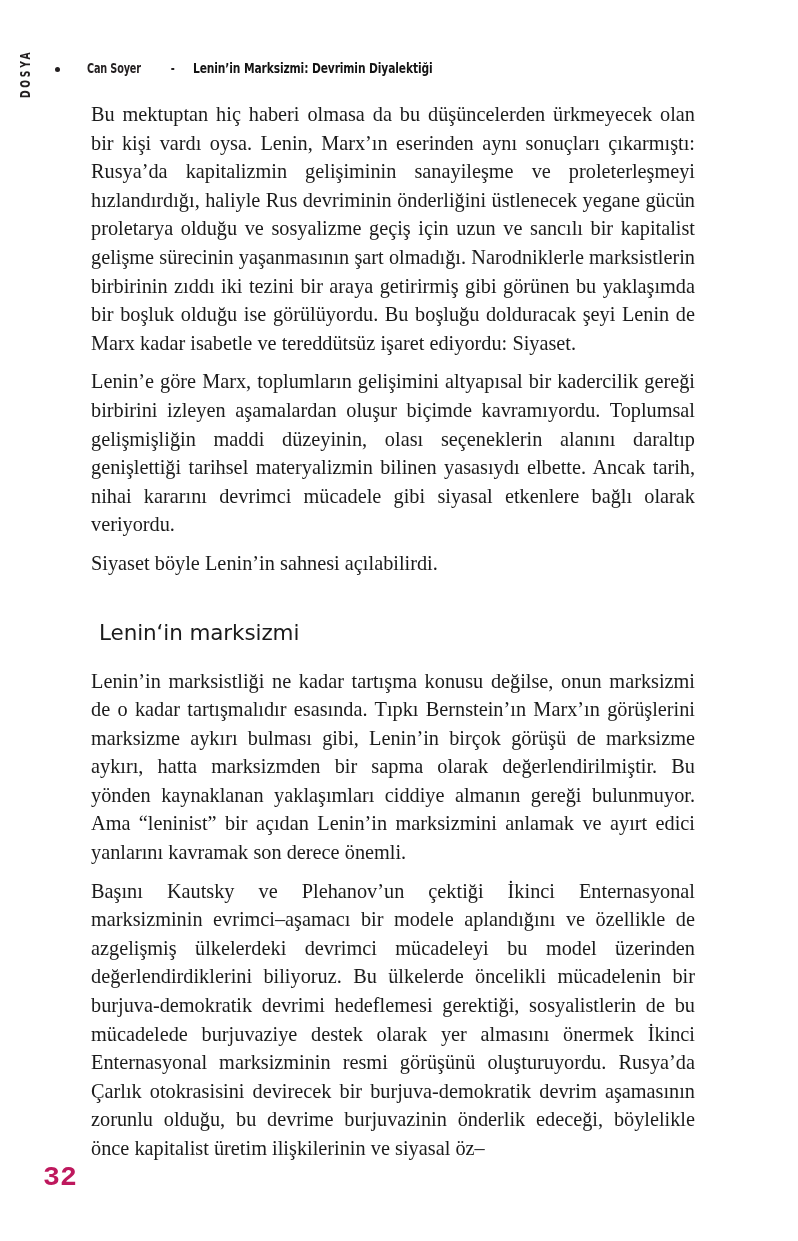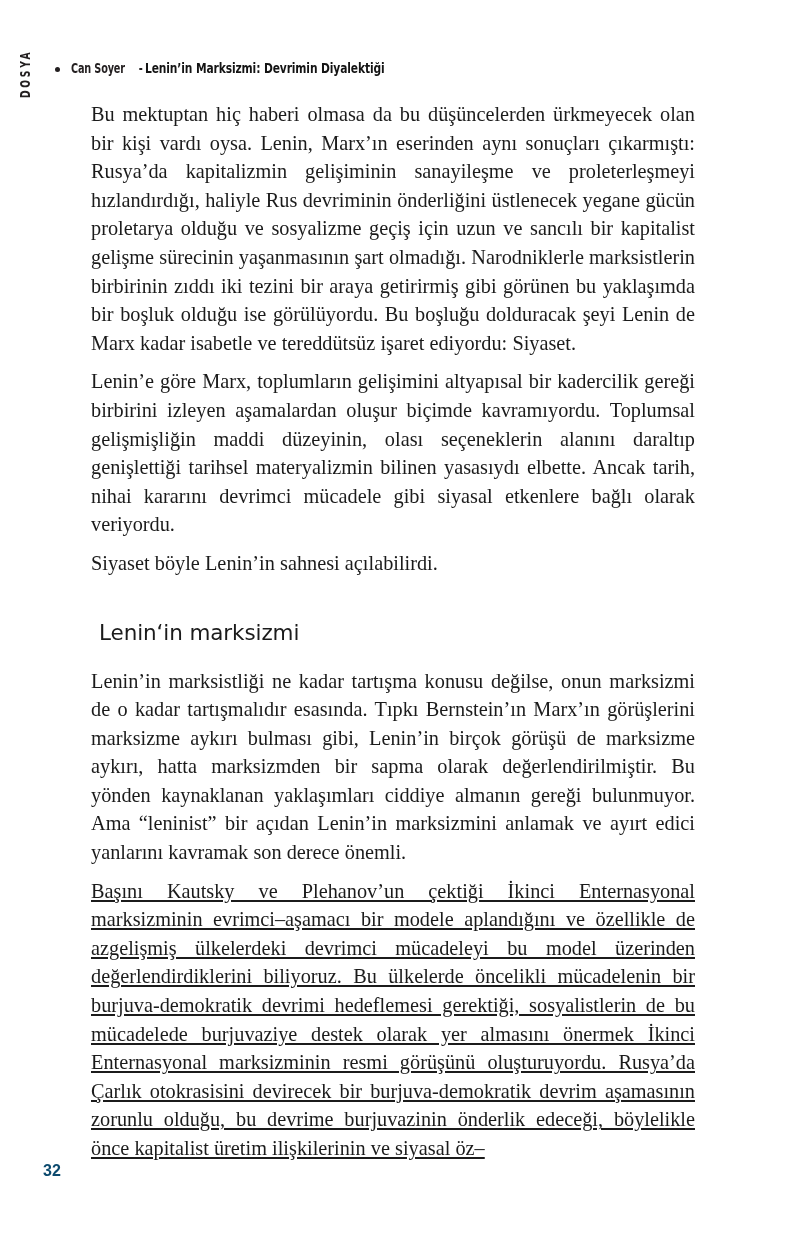--- a/index.html
+++ b/index.html
@@ -24,21 +24,21 @@
     background: #ffffff;
   }
 
   
   .running-head {
     position: absolute;
     left: 55px;
     top: 60px;
     display: flex;
     align-items: center;
-    gap: 0;
+    gap: 16px;
     white-space: nowrap;
   }
   .rh-bullet {
     width: 5px;
     height: 5px;
     border-radius: 50%;
     background: #231f20;
     display: inline-block;
     margin-right: 11px;
     flex: 0 0 auto;
@@ -109,21 +109,21 @@
     font-family: "Liberation Serif", "DejaVu Serif", serif;
     font-size: 20.3px;
     line-height: 28.6px;
     text-align: justify;
     text-justify: inter-word;
     color: #1b1b1b;
     hyphens: manual;
     -webkit-hyphens: manual;
     word-spacing: 0.1px;
   }
-  p.body:last-child { margin-bottom: 12px; text-decoration: underline; }
+  p.body:last-child { margin-bottom: 12px; }
 
   .spacer-sm { height: 7px; }
 
   h2.subhead {
     margin: 8px;
     padding: 34px 0 14px 0;
     font-family: "DejaVu Sans", "Liberation Sans", sans-serif;
     font-size: 21.5px;
     font-weight: 400;
     letter-spacing: -0.1px;
@@ -132,24 +132,24 @@
   }
 
   
   p.body.last-short { text-align: left; }
 
   
   .folio {
     position: absolute;
     left: 43px;
     top: 1162px;
-    font-family: Liberation Sans, sans-serif;
-    font-size: 16px;
+    font-family: Liberation Mono, monospace;
+    font-size: 28px;
     font-weight: 700;
-    color: #0c4a6e;
+    color: #be185d;
     letter-spacing: 0.2px;
   }
 </style>
 </head>
 <body>
 
 <div class="page">
 
   <div class="running-head">
     <span class="rh-bullet"></span>

